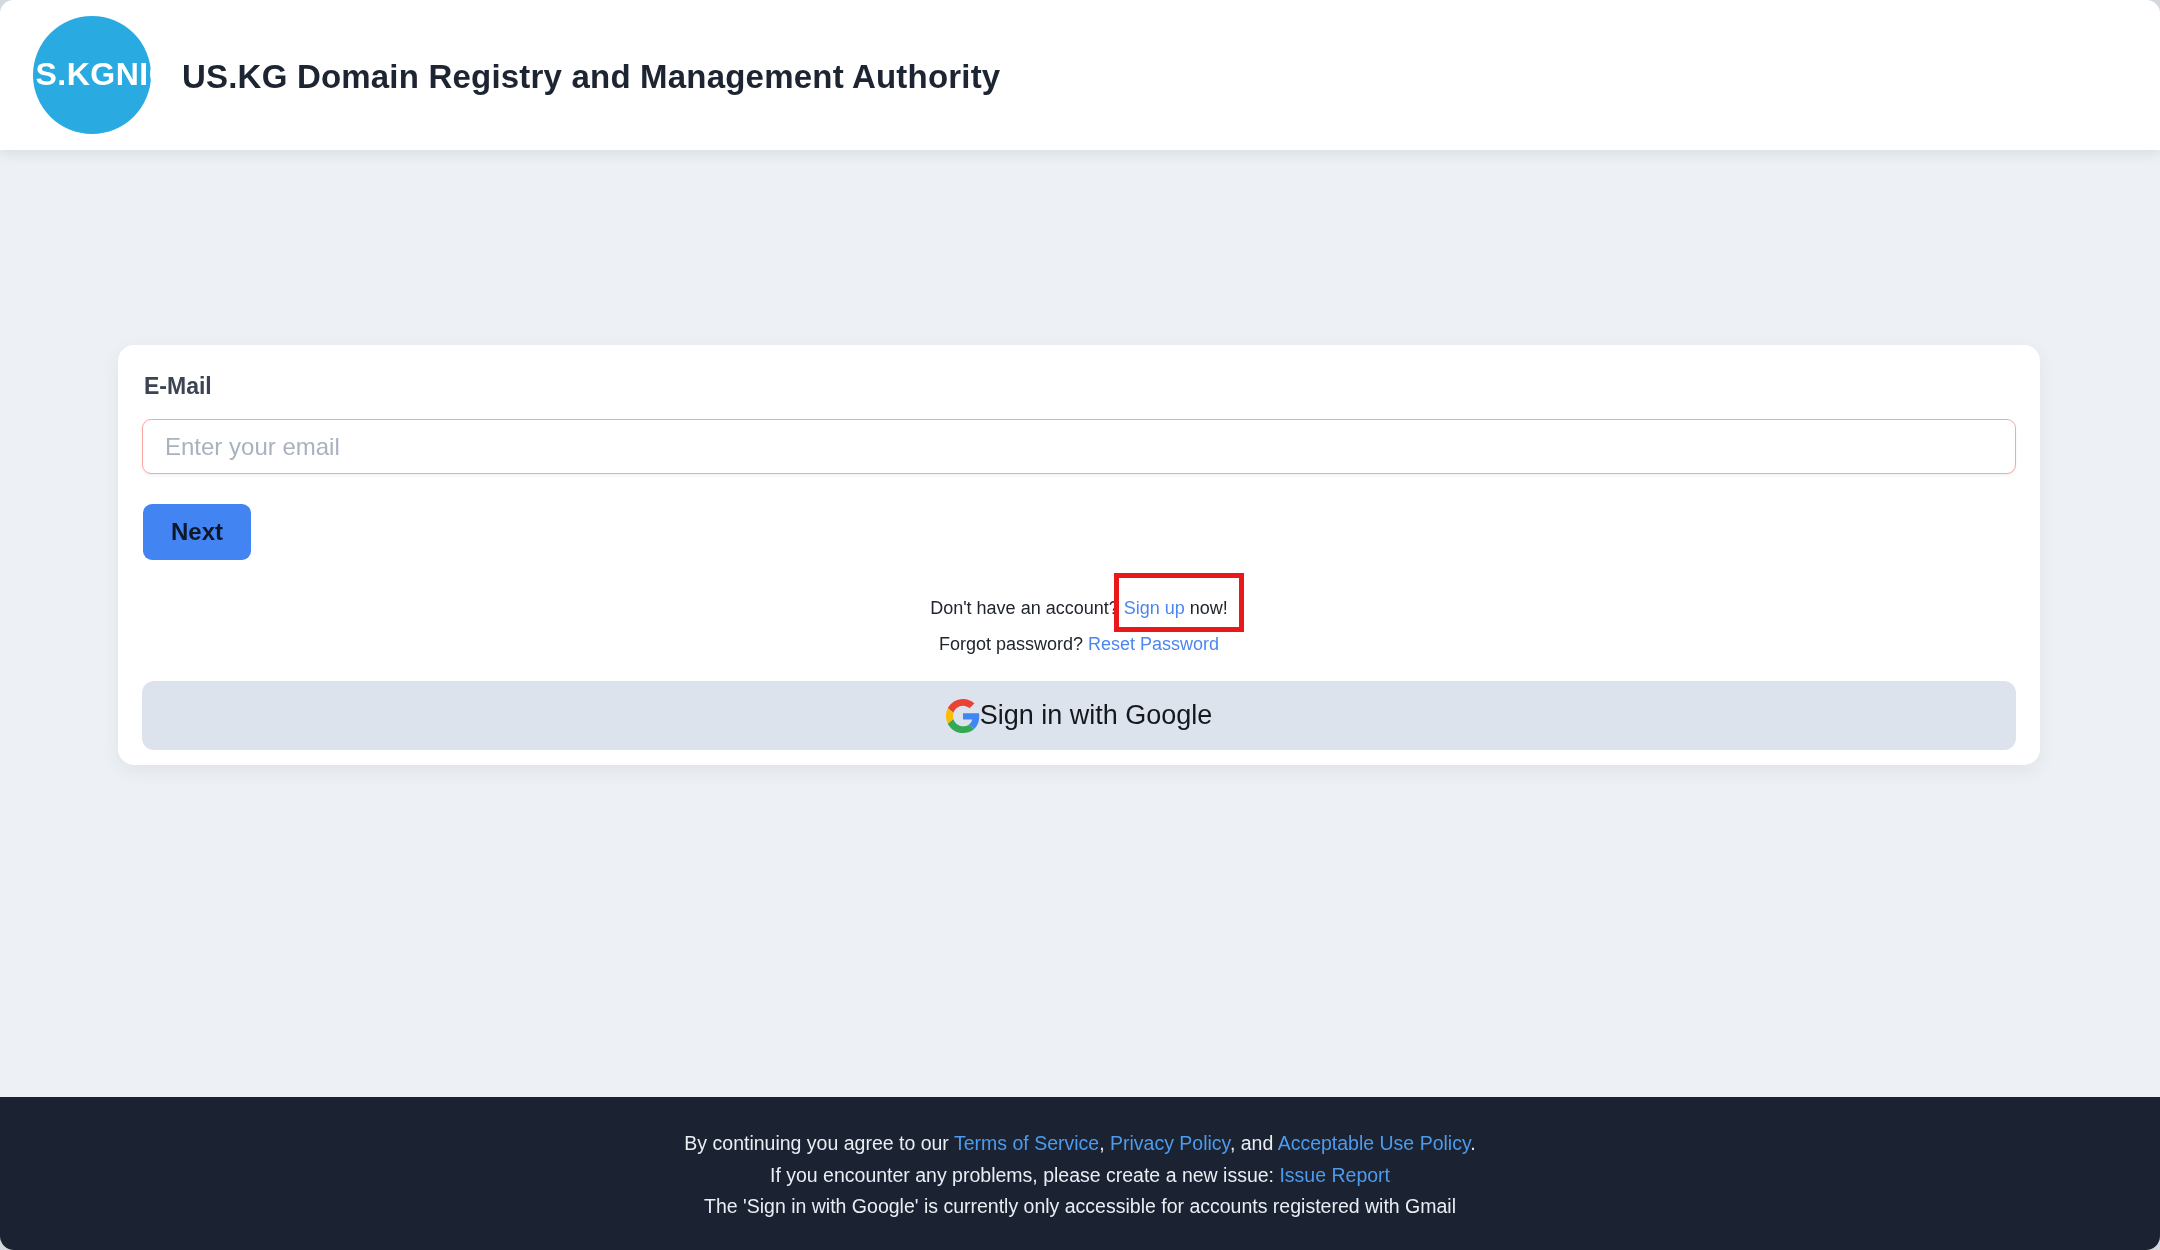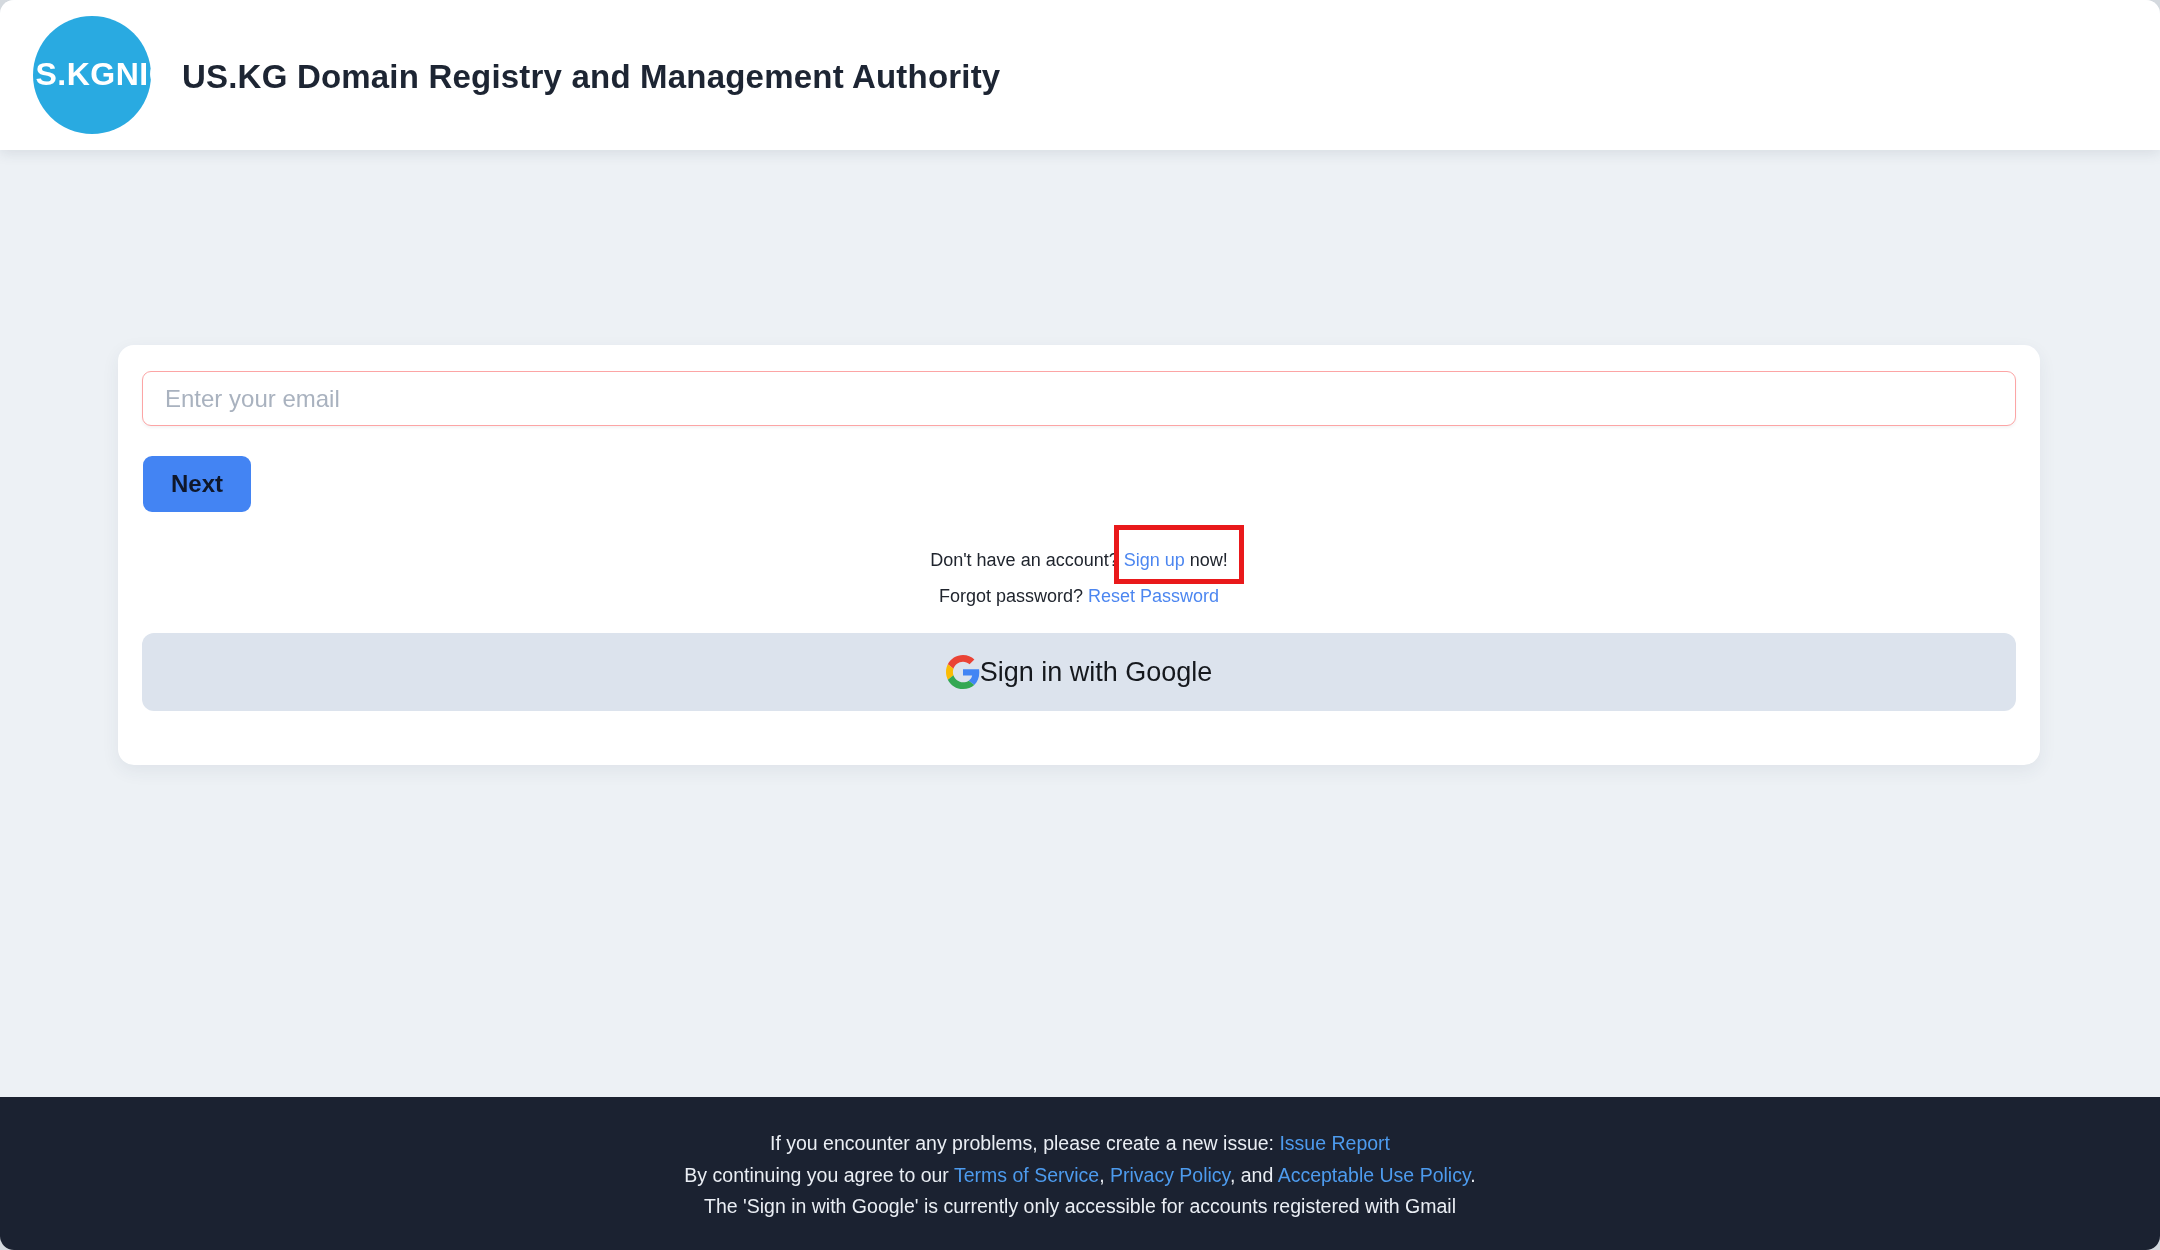--- a/index.html
+++ b/index.html
@@ -84,21 +84,21 @@
     position:relative;display:inline-block;
   }
   .annotation-box{
     position:absolute;
     left:-10px;right:-16px;top:-17px;bottom:-6px;
     border:5px solid #e9191b;
     pointer-events:none;
   }
   .google-btn{
     margin-top:19px;
-    width:100%;height:78px;box-sizing:border-box;
+    width:100%;height:69px;box-sizing:border-box;
     background:#dce3ed;border:none;border-radius:12px;
     display:flex;align-items:center;justify-content:center;
     font-family:"Liberation Sans", sans-serif;
     font-size:27px;color:#15181d;
     cursor:pointer;
   }
   .google-btn svg{width:34px;height:34px;flex:0 0 auto;}
   
   .footer{
     position:absolute;left:0;right:0;bottom:0;height:153px;
@@ -119,20 +119,21 @@
 
   <header class="header">
     <div class="logo">
       <span>US.KG</span>
       <span>NIC</span>
     </div>
     <h1 class="site-title">US.KG Domain Registry and Management Authority</h1>
   </header>
 
   <section class="card">
+    <label class="email-label">E-Mail</label>
 
     <input class="email-input" type="text" placeholder="Enter your email" style="">
 
     <button class="next-btn">Next</button>
 
     <div class="helper-lines">
       <div>
         <span>Don't have an account?</span>
         <span class="boxed">
           <a href="#">Sign up</a>
@@ -152,25 +153,25 @@
         <path fill="#4285F4" d="M46.98 24.55c0-1.57-.15-3.09-.38-4.55H24v9.02h12.94c-.58 2.96-2.26 5.48-4.78 7.18l7.73 6c4.51-4.18 7.09-10.36 7.09-17.65z"></path>
         <path fill="#FBBC05" d="M10.53 28.59c-.48-1.45-.76-2.99-.76-4.59s.27-3.14.76-4.59l-7.98-6.19C.92 16.46 0 20.12 0 24c0 3.88.92 7.54 2.56 10.78l7.97-6.19z"></path>
         <path fill="#34A853" d="M24 48c6.48 0 11.93-2.13 15.89-5.81l-7.73-6c-2.15 1.45-4.92 2.3-8.16 2.3-6.26 0-11.57-4.22-13.47-9.91l-7.98 6.19C6.51 42.62 14.62 48 24 48z"></path>
       </svg>
       <span>Sign in with Google</span>
     </button>
   </section>
 
   <footer class="footer">
     <p>
-      <span>If you encounter any problems, please create a new issue:</span>
-      <a href="#">Issue Report</a>
-    </p>
-    <p>
       <span>By continuing you agree to our</span>
       <a href="#">Terms of Service</a><span>,</span>
       <a href="#">Privacy Policy</a><span>, and</span>
       <a href="#">Acceptable Use Policy</a><span>.</span>
+    </p>
+    <p>
+      <span>If you encounter any problems, please create a new issue:</span>
+      <a href="#">Issue Report</a>
     </p>
     <p>The 'Sign in with Google' is currently only accessible for accounts registered with Gmail</p>
   </footer>
 
 </div>
 
 </body></html>

